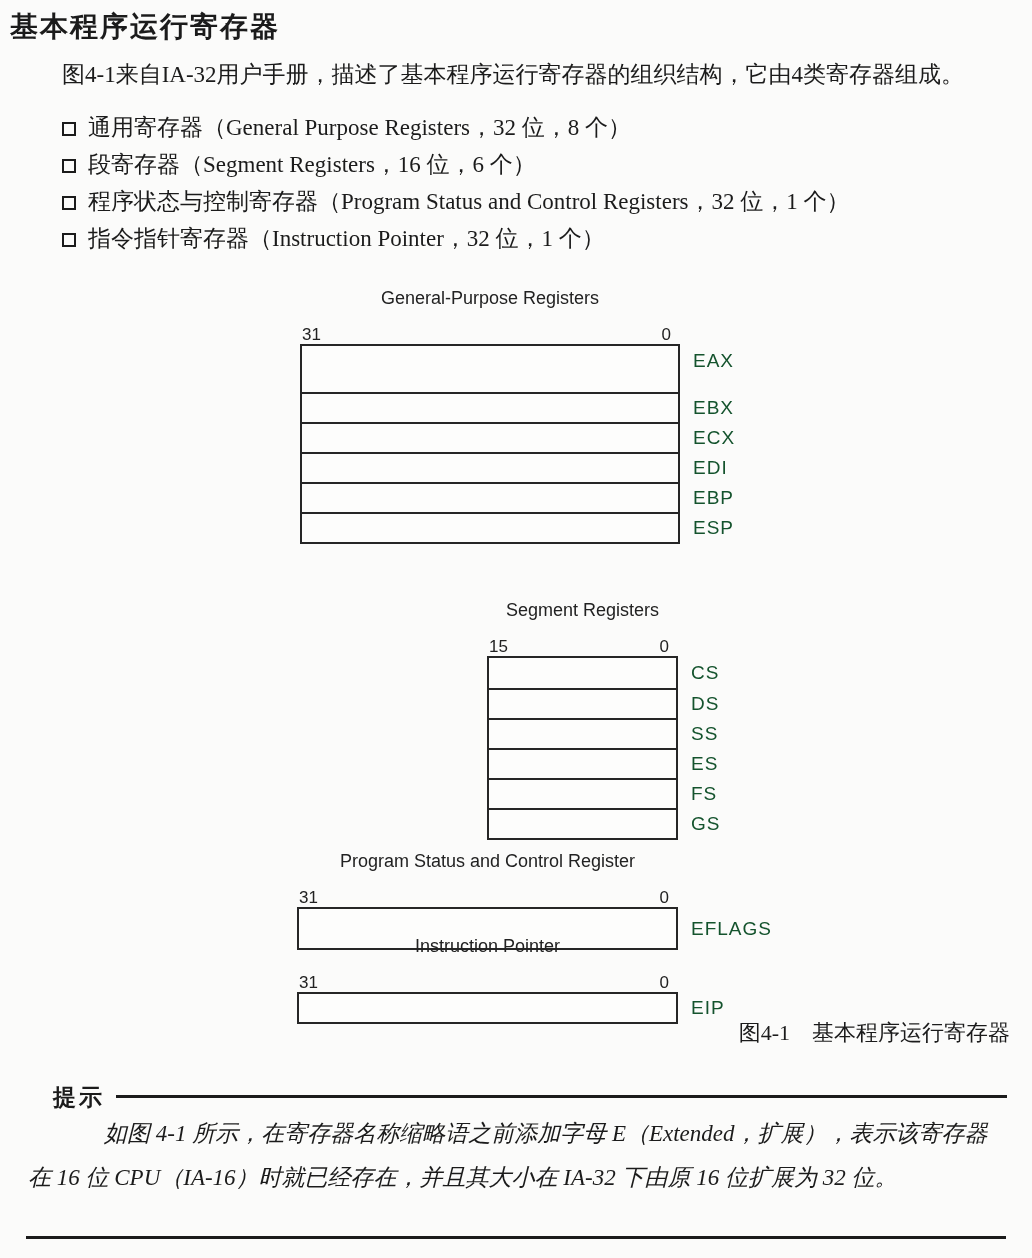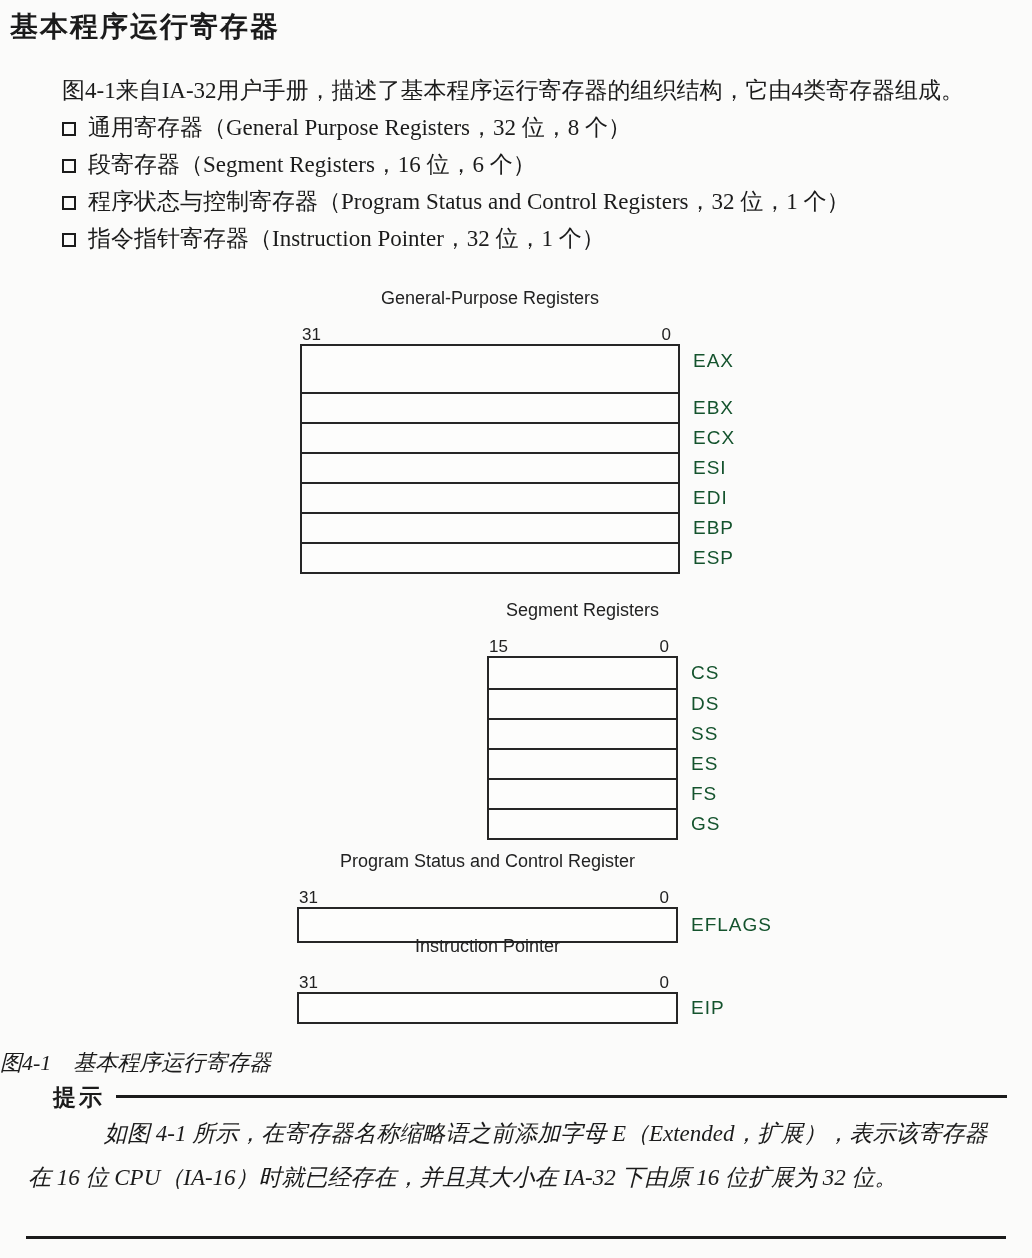--- a/index.html
+++ b/index.html
@@ -24,21 +24,21 @@
     position:absolute;
     left:10px; top:8px;
     font-family:"Liberation Sans", sans-serif;
     font-weight:700;
     font-size:28px;
     letter-spacing:2px;
     white-space:nowrap;
   }
   .intro{
     position:absolute;
-    left:8px; top:74px;
+    left:8px; top:58px;
     width:1024px;
     font-size:23px;
     line-height:34px;
     text-indent:54px;
     white-space:nowrap;
   }
   .bullet-list{
     position:absolute;
     left:62px; top:114px;
     list-style:none;
@@ -105,26 +105,25 @@
     left:calc(100% + 15px);
     top:50%;
     transform:translateY(-50%);
     font-size:19px;
     letter-spacing:1px;
     color:#14532d;
     white-space:nowrap;
   }
   .figure-caption{
     position:absolute;
-    left:0; top:1048px;
+    left:0; top:1018px;
     width:1010px;
-    text-align:left;
+    text-align:right;
     font-size:22px;
     white-space:nowrap;
-    font-style:italic;
   }
   
   .tip-label{
     position:absolute;
     left:53px; top:1082px;
     font-family:"Liberation Sans", sans-serif;
     font-weight:700;
     font-size:23px;
     letter-spacing:3px;
     white-space:nowrap;
@@ -182,24 +181,20 @@
           <div class="reg-row" style="height: 30px; margin-top: 16px;">
             <div class="reg-cell"></div>
             <div class="reg-label">EBX</div>
           </div>
           <div class="reg-row" style="height: 30px;">
             <div class="reg-cell"></div>
             <div class="reg-label">ECX</div>
           </div>
           <div class="reg-row" style="height: 30px;">
             <div class="reg-cell"></div>
-            <div class="reg-label">ESI</div>
-          </div>
-          <div class="reg-row" style="height: 30px;">
-            <div class="reg-cell"></div>
             <div class="reg-label">EDI</div>
           </div>
           <div class="reg-row" style="height: 30px;">
             <div class="reg-cell"></div>
             <div class="reg-label">EBP</div>
           </div>
           <div class="reg-row" style="height: 30px;">
             <div class="reg-cell"></div>
             <div class="reg-label">ESP</div>
           </div>
@@ -238,21 +233,21 @@
           </div>
         </div>
       </div>
       <div class="reg-block" style="left: 297px; top: 851px; width: 381px;">
         <div class="reg-title">Program Status and Control Register</div>
         <div class="reg-bits">
           <span class="bit-high">31</span>
           <span class="bit-low">0</span>
         </div>
         <div class="reg-box">
-          <div class="reg-row" style="height: 32px;">
+          <div class="reg-row" style="height: 39px;">
             <div class="reg-cell"></div>
             <div class="reg-label">EFLAGS</div>
           </div>
         </div>
       </div>
       <div class="reg-block" style="left: 297px; top: 936px; width: 381px;">
         <div class="reg-title">Instruction Pointer</div>
         <div class="reg-bits">
           <span class="bit-high">31</span>
           <span class="bit-low">0</span>

